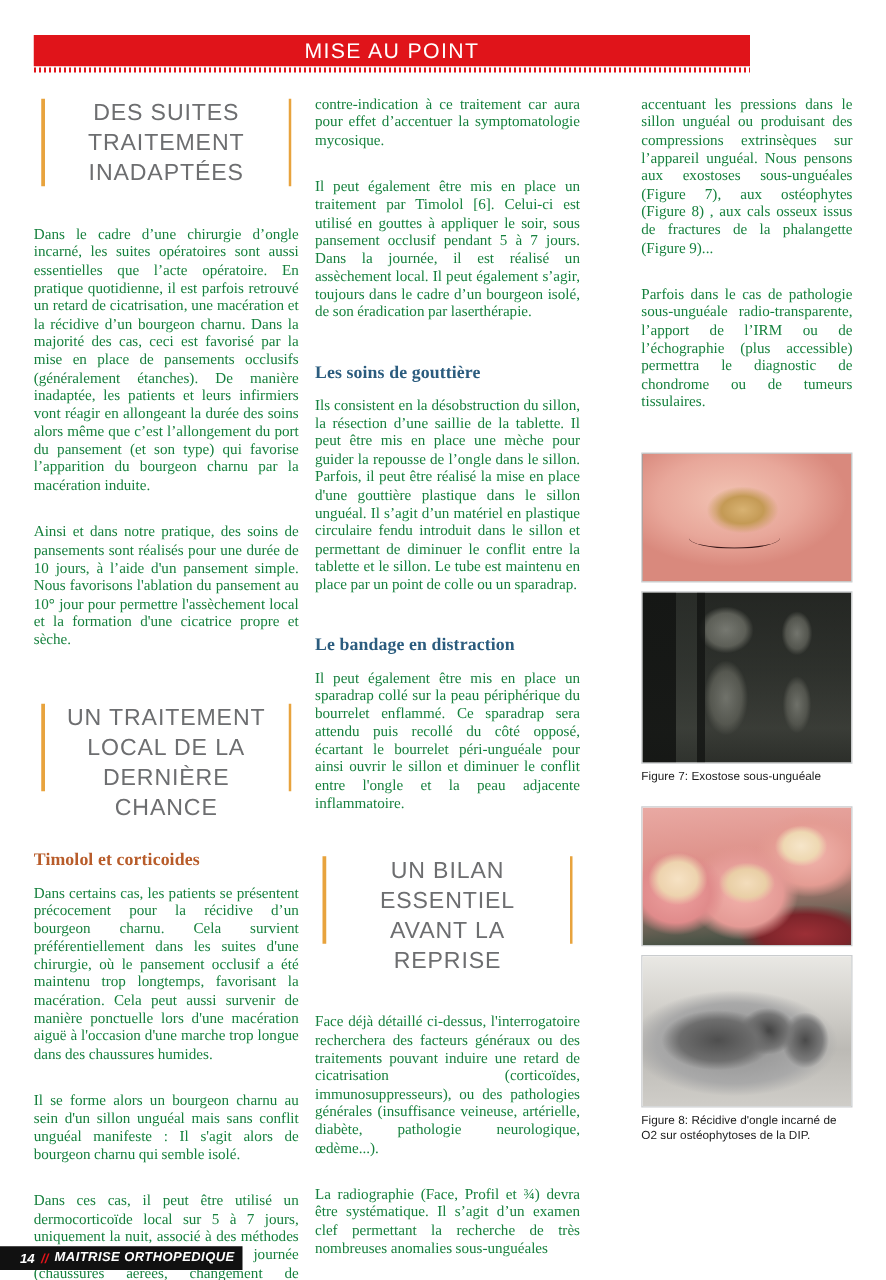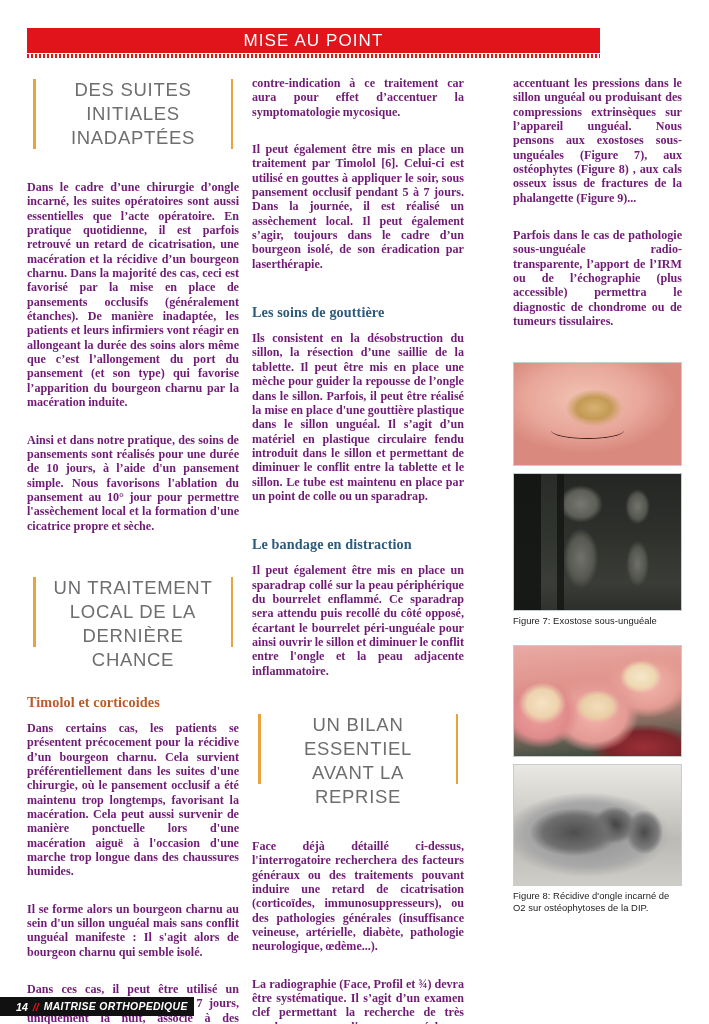--- a/index.html
+++ b/index.html
@@ -74,25 +74,24 @@
   .section-title .rule.right { right: 6px; }
   .st-3 .rule { height: 70px; }
 
   
   p.body {
     margin: 0 0 11px 0;
     font-family: "Liberation Serif", serif;
     font-size: 12.1px;
     line-height: 14.35px;
     text-align: justify;
-    color: #701a75;
+    color: #15803d;
     -webkit-hyphens: none;
     hyphens: none;
     word-spacing: -0.2px;
-    font-weight: bold;
   }
   p.body.tight { margin-bottom: 0; }
   .spacer-sm { height: 12px; }
   .spacer-md { height: 22px; }
   .spacer-lg { height: 30px; }
 
   
   h3.sub {
     margin: 0 0 10px 0;
     font-family: "Liberation Serif", serif;
@@ -203,21 +202,21 @@
       <span class="banner-title">MISE AU POINT</span>
     </div>
     <div class="banner-dots"></div>
   </div>
 
   <div class="col col-1">
 
     <div class="section-title st-3">
       <span class="rule left"></span>
       <span class="rule right"></span>
-      <span>DES SUITES INITIALES INADAPTÉES</span>
+      <span>DES SUITES TRAITEMENT INADAPTÉES</span>
     </div>
 
     <div class="spacer-lg"></div>
 
     <p class="body">Dans le cadre d’une chirurgie d’ongle incarné, les suites opératoires sont aussi essentielles que l’acte opératoire. En pratique quotidienne, il est parfois retrouvé un retard de cicatrisation, une macération et la récidive d’un bourgeon charnu. Dans la majorité des cas, ceci est favorisé par la mise en place de pansements occlusifs (généralement étanches). De manière inadaptée, les patients et leurs infirmiers vont réagir en allongeant la durée des soins alors même que c’est l’allongement du port du pansement (et son type) qui favorise l’apparition du bourgeon charnu par la macération induite.</p>
     <div class="spacer-sm"></div>
     <p class="body">Ainsi et dans notre pratique, des soins de pansements sont réalisés pour une durée de 10 jours, à l’aide d'un pansement simple. Nous favorisons l'ablation du pansement au 10° jour pour permettre l'assèchement local et la formation d'une cicatrice propre et sèche.</p>
 
     <div class="spacer-lg"></div>
 

